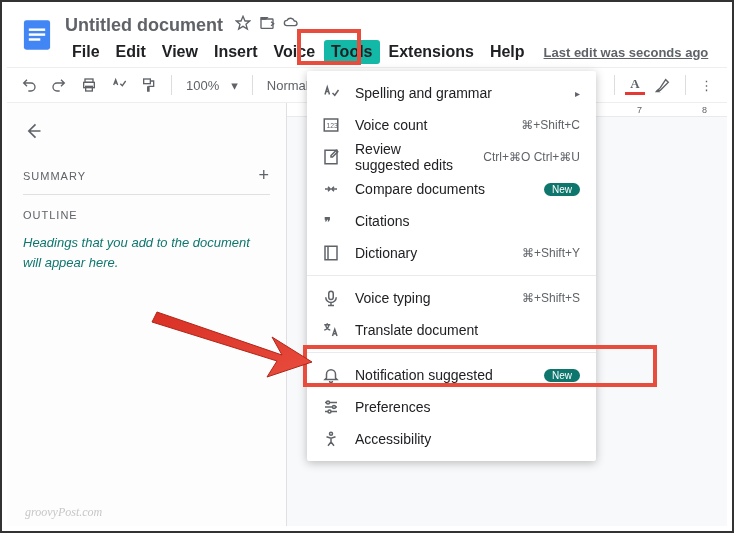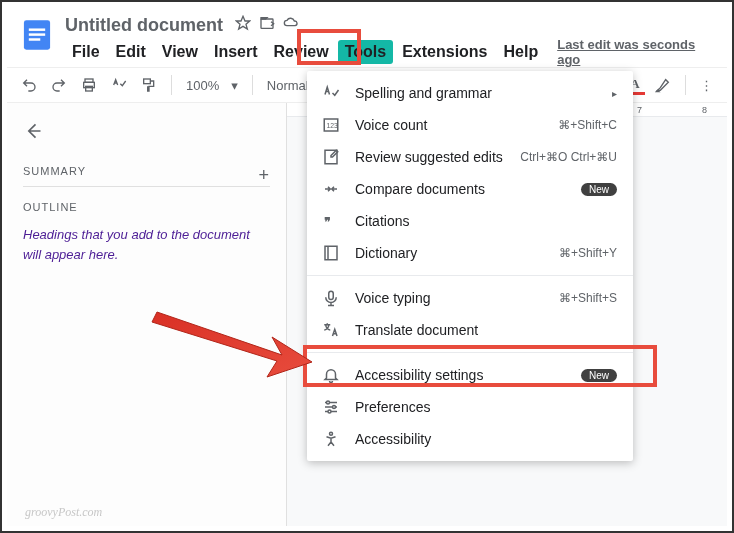--- a/index.html
+++ b/index.html
@@ -17,33 +17,33 @@
     .menu-item.active { background: #14b8a6; }
     .last-edit { font-size: 13px; color: #5f6368; text-decoration: underline; margin-left: 10px; }
     .toolbar { height: 36px; border-top: 1px solid #eee; border-bottom: 1px solid #eee; display: flex; align-items: center; padding: 0 10px; gap: 6px; color: #5f6368; font-size: 13px; }
     .tool { padding: 4px; cursor: pointer; display: flex; align-items: center; justify-content: center; min-width: 20px; }
     .tool svg { width: 16px; height: 16px; }
     .sep { width: 1px; height: 20px; background: #ddd; margin: 0 4px; }
     .zoom, .style { display: flex; align-items: center; gap: 12px; padding: 0 4px; }
     .main { display: flex; height: calc(100% - 96px); }
     .outline-panel { width: 280px; border-right: 1px solid #e0e0e0; padding: 18px 16px; color: #5f6368; background:#fdfdfd; }
     .outline-back { margin-bottom: 20px; }
-    .outline-summary-row { display: flex; justify-content: space-between; align-items: flex-start; font-size: 11px; letter-spacing: 1px; color: #5f6368; border-bottom: 1px solid #e0e0e0; padding-bottom: 0; margin-bottom: 14px; }
+    .outline-summary-row { display: flex; justify-content: space-between; align-items: center; font-size: 11px; letter-spacing: 1px; color: #5f6368; border-bottom: 1px solid #e0e0e0; padding-bottom: 8px; margin-bottom: 14px; }
     .outline-heading { font-size: 11px; letter-spacing: 1px; color: #5f6368; margin-bottom: 12px; }
-    .outline-placeholder { font-size: 13px; color: #4c1d95; font-style: italic; line-height: 1.5; }
+    .outline-placeholder { font-size: 13px; color: #0f766e; font-style: italic; line-height: 1.5; }
     .doc-area { flex: 1; background: #f8f9fa; position: relative; }
     .ruler { height: 14px; background: #fff; border-bottom: 1px solid #e8eaed; display: flex; align-items: center; padding-left: 350px; font-size: 9px; color: #5f6368; gap: 60px; }
     
-    .dropdown { position: absolute; left: 300px; top: 64px; width: 326px; background: #fff; box-shadow: 0 2px 10px rgba(0,0,0,.25); border-radius: 2px; padding: 6px 0; z-index: 10; }
+    .dropdown { position: absolute; left: 300px; top: 64px; width: 289px; background: #fff; box-shadow: 0 2px 10px rgba(0,0,0,.25); border-radius: 2px; padding: 6px 0; z-index: 10; }
     .drop-item { display: flex; align-items: center; height: 32px; padding: 0 16px 0 14px; font-size: 14px; color: #202124; cursor: pointer; gap: 14px; }
     .drop-icon { width: 20px; display: flex; justify-content: center; color: #5f6368; }
     .drop-icon svg { width: 18px; height: 18px; }
     .drop-label { flex: 1; }
     .drop-shortcut { font-size: 12px; color: #5f6368; }
-    .drop-badge { background: #404040; color: #fff; font-size: 10px; padding: 1px 8px; border-radius: 10px; font-weight: 500; }
+    .drop-badge { background: #0f766e; color: #fff; font-size: 10px; padding: 1px 8px; border-radius: 10px; font-weight: 500; }
     .drop-sep { height: 1px; background: #e8eaed; margin: 6px 0; }
     .drop-arrow { color: #5f6368; font-size: 10px; }
     
     .highlight-box { position: absolute; border: 4px solid #e84c3d; pointer-events: none; z-index: 20; }
     .hb1 { left: 290px; top: 22px; width: 64px; height: 36px; }
     .hb2 { left: 296px; top: 338px; width: 354px; height: 42px; }
     .arrow-annot { position: absolute; left: 140px; top: 290px; z-index: 25; pointer-events: none; }
     .watermark { position: absolute; left: 18px; bottom: 6px; font-size: 12px; color: #c7c7c7; font-style: italic; font-family: Georgia, serif; }
     .tool-right { margin-left: auto; display:flex; gap:6px; align-items:center; }
     .text-color { border-bottom: 3px solid #e53935; font-weight: bold; font-family: Georgia, serif; padding: 0 2px; }
@@ -76,21 +76,21 @@
         <span><svg width="16" height="16" viewBox="0 0 24 24" fill="none" stroke="#5f6368" stroke-width="2">
                 <path d="M6 16 A4 4 0 0 1 6 8 A6 6 0 0 1 17 9 A3.5 3.5 0 0 1 18 16 Z"></path>
               </svg></span>
       </span>
     </div>
     <div class="menu-row">
       <span class="menu-item">File</span>
       <span class="menu-item">Edit</span>
       <span class="menu-item">View</span>
       <span class="menu-item">Insert</span>
-      <span class="menu-item">Review</span>
+      <span class="menu-item">Voice</span>
       <span class="menu-item active">Tools</span>
       <span class="menu-item">Extensions</span>
       <span class="menu-item">Help</span>
       <span class="last-edit">Last edit was seconds ago</span>
     </div>
   </div>
 </div>
 
 <div class="toolbar">
   <span class="tool">
@@ -242,21 +242,21 @@
         </span>
         <span class="drop-label">Translate document</span>
       </div>
       <div class="drop-sep"></div>
       <div class="drop-item">
         <span class="drop-icon">
           <svg viewBox="0 0 24 24" fill="none" stroke="#5f6368" stroke-width="2">
             <path d="M6 16 V11 A6 6 0 0 1 18 11 V16 L20 18 H4 Z M10 20 A2 2 0 0 0 14 20"></path>
           </svg>
         </span>
-        <span class="drop-label">Accessibility settings</span>
+        <span class="drop-label">Notification suggested</span>
         <span class="drop-badge">New</span>
       </div>
       <div class="drop-item">
         <span class="drop-icon">
           <svg viewBox="0 0 24 24" fill="none" stroke="#5f6368" stroke-width="2">
             <path d="M4 6 H20 M4 12 H20 M4 18 H20"></path>
             <circle cx="8" cy="6" r="2" fill="#fff"></circle>
             <circle cx="16" cy="12" r="2" fill="#fff"></circle>
             <circle cx="10" cy="18" r="2" fill="#fff"></circle>
           </svg>

